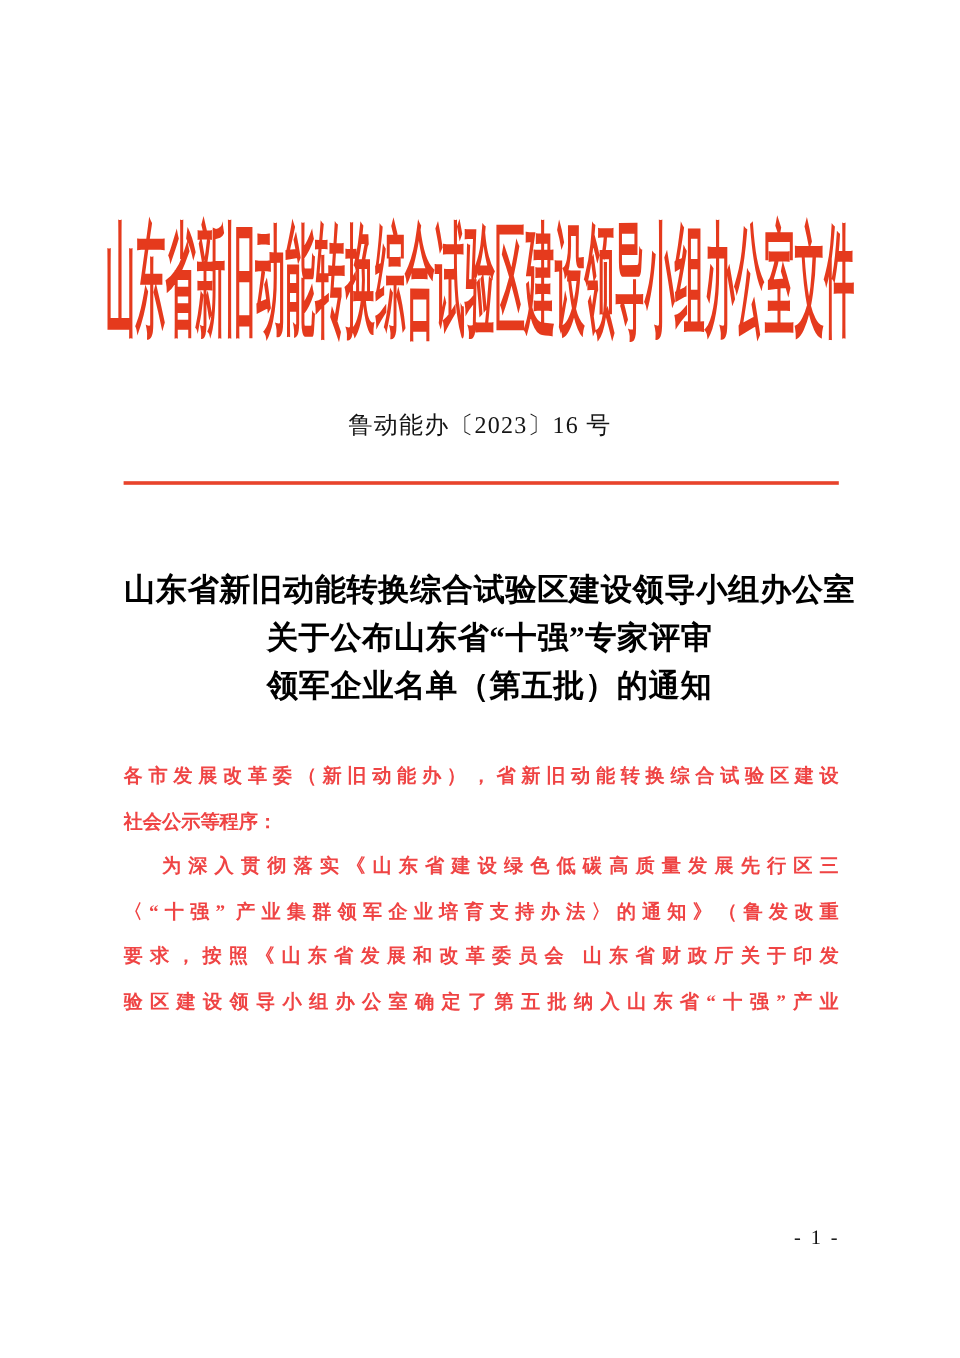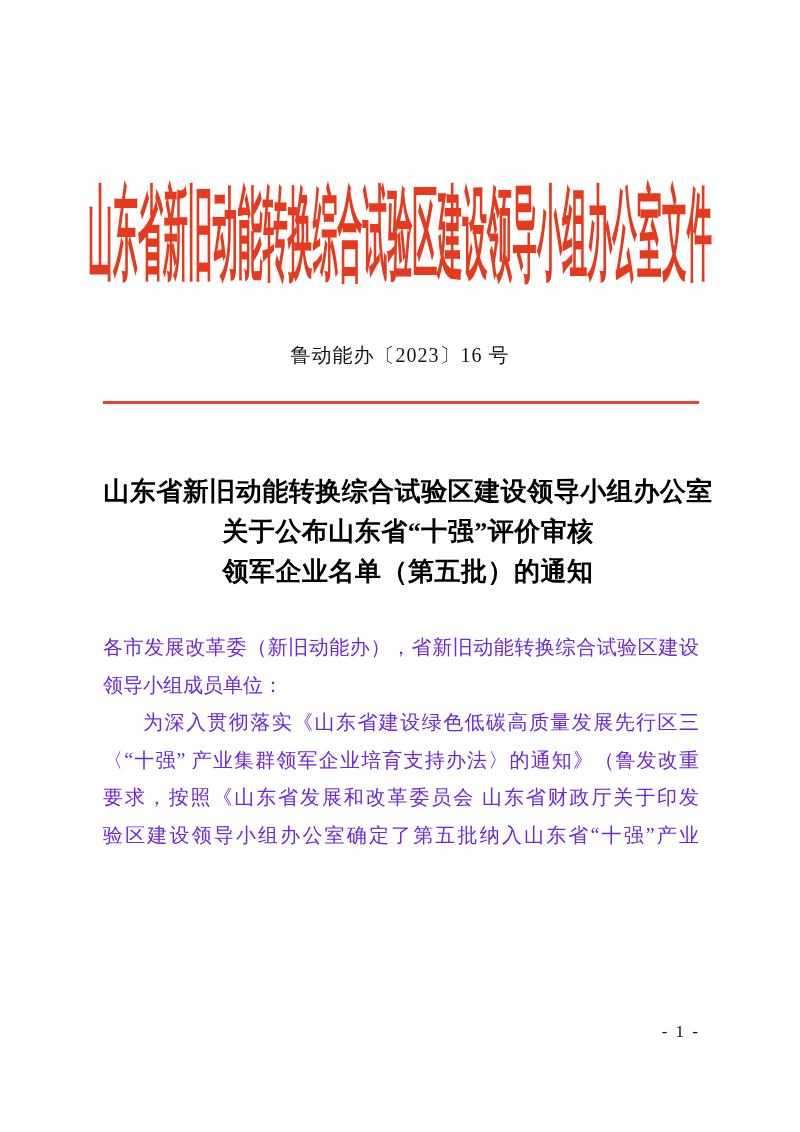--- a/index.html
+++ b/index.html
@@ -61,23 +61,24 @@
     font-size:26px;
     line-height:40px;
     letter-spacing:0.5px;
     color:#000;
   }
   
   .body-text{
     position:absolute;
     top:629px; left:103px;
     width:596px;
-    font-size:20px;
+    font-size:16px;
     line-height:37.6px;
-    color:#6d28d9;
+    color:#ef4444;
+    font-weight:bold;
   }
   .line{
     text-align:justify;
     text-align-last:justify;
     height:37.6px;
     overflow:hidden;
     white-space:nowrap;
   }
   .line.full{white-space:normal;}
   .line.short{
@@ -102,27 +103,27 @@
   <div class="red-header">
     <span class="stretch">山东省新旧动能转换综合试验区建设领导小组办公室文件</span>
   </div>
 
   <div class="doc-number">鲁动能办〔2023〕16 号</div>
 
   <div class="red-rule"></div>
 
   <div class="doc-title">
     <div>山东省新旧动能转换综合试验区建设领导小组办公室</div>
-    <div>关于公布山东省“十强”评价审核</div>
+    <div>关于公布山东省“十强”专家评审</div>
     <div>领军企业名单（第五批）的通知</div>
   </div>
 
   <div class="body-text">
     <div class="line full">各市发展改革委（新旧动能办），省新旧动能转换综合试验区建设</div>
-    <div class="line short">领导小组成员单位：</div>
+    <div class="line short">社会公示等程序：</div>
     <div class="line full indent">为深入贯彻落实《山东省建设绿色低碳高质量发展先行区三</div>
     <div class="line full">〈“十强” 产业集群领军企业培育支持办法〉的通知》（鲁发改重</div>
     <div class="line full">要求，按照《山东省发展和改革委员会 山东省财政厅关于印发</div>
     <div class="line full">验区建设领导小组办公室确定了第五批纳入山东省“十强”产业</div>
   </div>
 
   <div class="page-number">- 1 -</div>
 
 </div>
 

